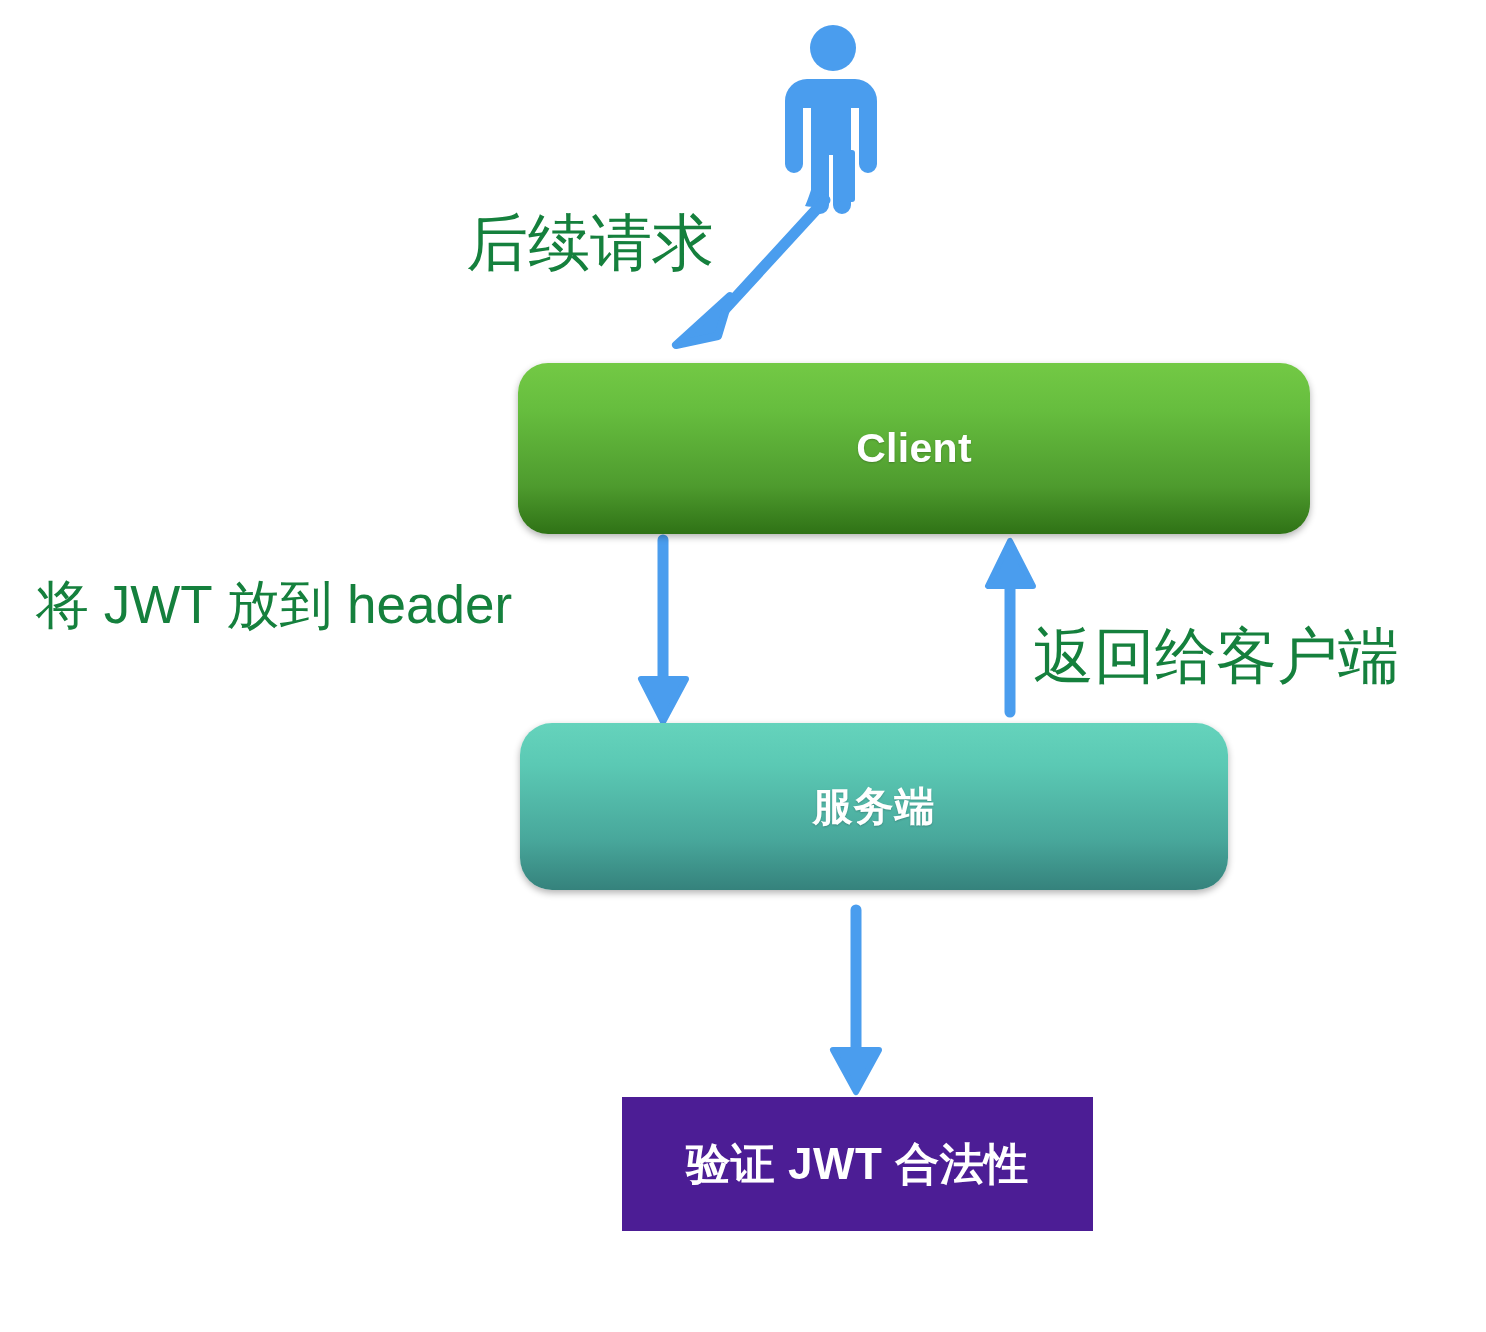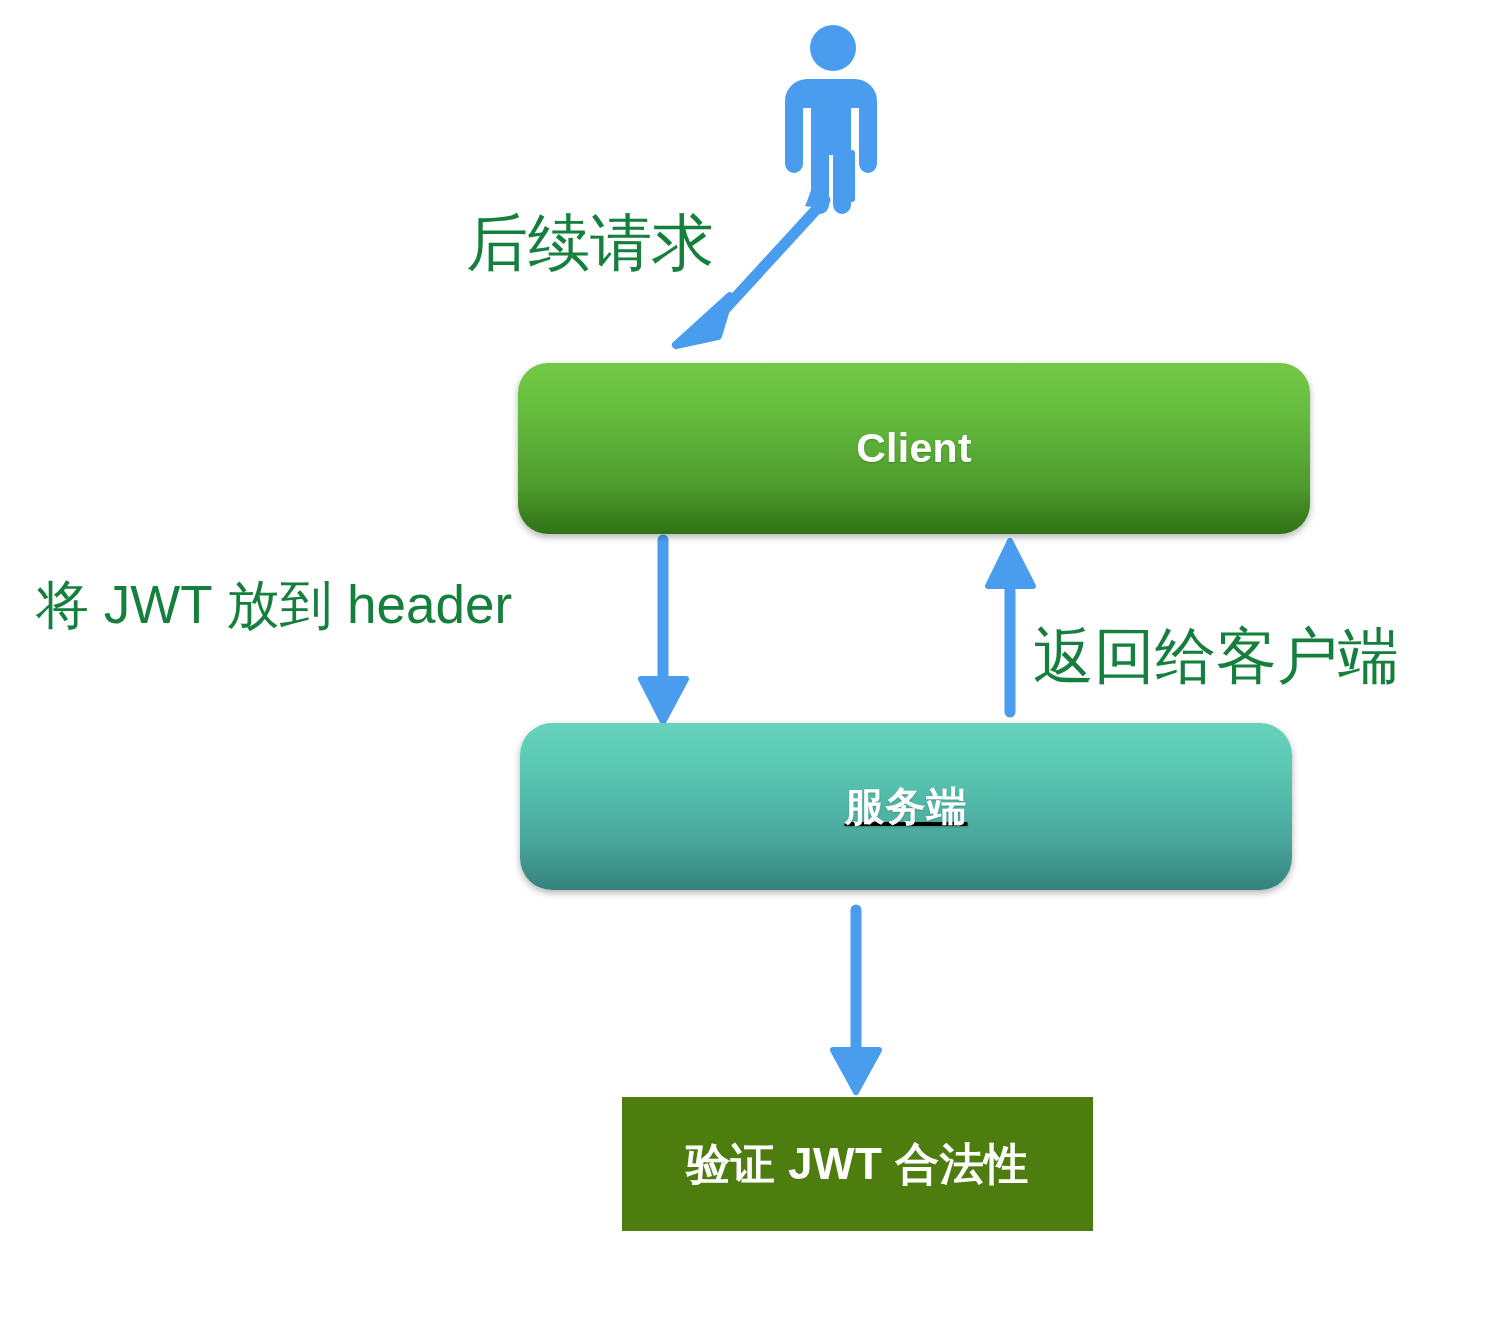--- a/index.html
+++ b/index.html
@@ -51,42 +51,41 @@
     color: #ffffff;
     font-size: 41px;
     font-weight: bold;
     letter-spacing: 0.3px;
     text-shadow: 0 1px 2px rgba(0,0,0,0.22);
   }
 
   #server-box {
     left: 520px;
     top: 723px;
-    width: 772px;
+    width: 708px;
     height: 167px;
     border-radius: 32px;
     background: linear-gradient(to bottom, #65D3BC 0%, #5BC9B4 25%, #48A79B 70%, #35827C 100%);
     box-shadow: 0 3px 7px rgba(0,0,0,0.30);
-    text-decoration: underline;
   }
   #server-box .node-label {
     color: #ffffff;
     font-size: 40px;
     font-weight: bold;
     letter-spacing: 1px;
     text-shadow: 0 1px 2px rgba(0,0,0,0.20);
   }
 
   #verify-box {
     left: 622px;
     top: 1097px;
     width: 471px;
     height: 134px;
     border-radius: 0;
-    background: #4d7c0f;
+    background: #4c1d95;
   }
   #verify-box .node-label {
     color: #ffffff;
     font-size: 44px;
     font-weight: bold;
     letter-spacing: 0.5px;
   }
 
   
   .edge-label {

